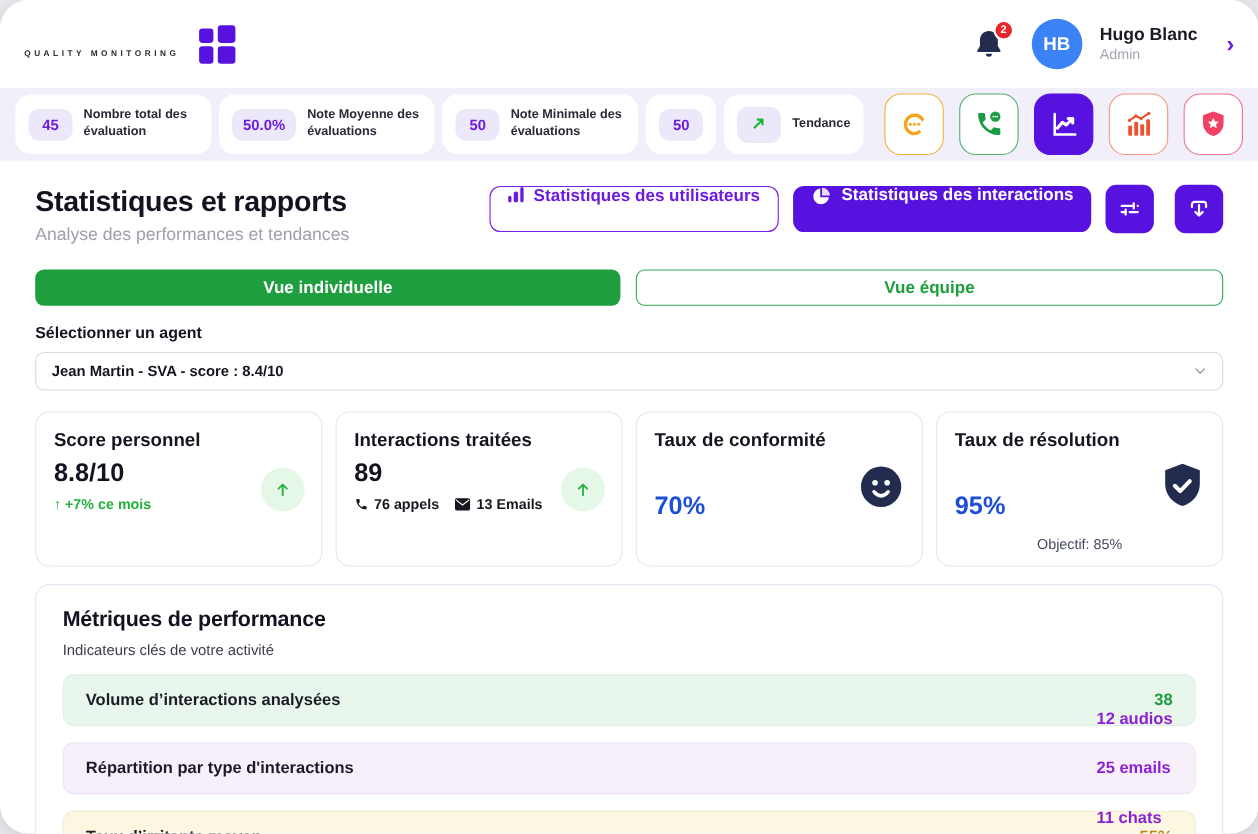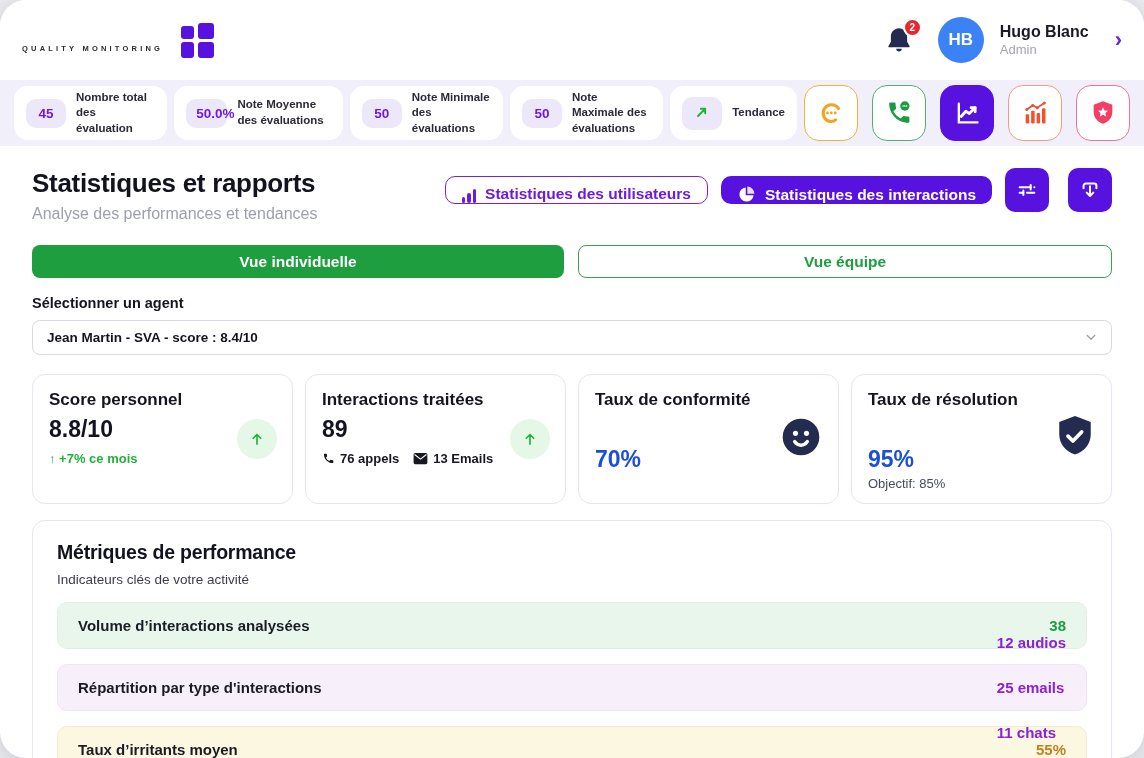--- a/index.html
+++ b/index.html
@@ -53,21 +53,21 @@
   .qbtn.orange { border-color:#f0b23e; } .qbtn.green { border-color:#53b06c; }
   .qbtn.coral { border-color:#f59a83; } .qbtn.pink { border-color:#f4738f; }
   .qbtn.active { background:#5712e0; border-color:#5712e0; }
 
   
   main { padding:22px 32px 0; }
   .title-row { display:flex; align-items:flex-start; }
   h1 { font-size:26px; font-weight:800; color:#131320; letter-spacing:-.3px; }
   .subtitle { font-size:16px; color:#9da0ab; margin-top:6px; }
   .title-actions { margin-left:auto; display:flex; gap:13px; align-items:center; }
-  .btn { height:28px; border-radius:10px; display:inline-flex; align-items:flex-end; gap:9px;
+  .btn { height:42px; border-radius:10px; display:inline-flex; align-items:flex-start; gap:9px;
          padding:0 16px; font-size:15.5px; font-weight:600; cursor:pointer; border:0;
          font-family:inherit; }
   .btn-outline { background:#fff; border:1.6px solid #7a1fe8; color:#6d1ae0; }
   .btn-filled { background:#5712e0; color:#fff; }
   .icon-btn { width:44px; height:44px; border-radius:10px; background:#5712e0; display:flex;
               align-items:center; justify-content:center; cursor:pointer; border:0; }
   .icon-btn.dl { margin-left:6px; }
   .bar-mini { display:flex; align-items:flex-end; gap:2px; height:14px; }
   .bar-mini i { width:3.5px; background:#6d1ae0; border-radius:2px; display:block; }
   .bar-mini i:nth-child(1){height:6px;} .bar-mini i:nth-child(2){height:10px;} .bar-mini i:nth-child(3){height:14px;}
@@ -89,21 +89,21 @@
   
   .cards { display:grid; grid-template-columns:repeat(4,1fr); gap:12px; margin-top:19px; }
   .card { border:1px solid #e6e5f2; border-radius:13px; padding:15px 16px 12px; position:relative;
           min-height:97px; background:#fff; }
   .card-title { font-size:17px; font-weight:600; color:#15151f; }
   .card-value { font-size:23px; font-weight:800; color:#131320; margin-top:6px; }
   .card-value.green { color:#1d4ed8;margin-top:36px; }
   .card-trend { font-size:13px; font-weight:600; color:#22b13a; margin-top:8px; }
   .card-sub { font-size:13px; font-weight:600; color:#17171f; margin-top:8px; display:flex; gap:14px; align-items:center; }
   .card-sub span { display:inline-flex; align-items:center; gap:5px; }
-  .card-obj { font-size:13px; color:#454a5c; margin-top:3px; }
+  .card-obj { font-size:13px; color:#454a5c; margin-top:14px;text-align:center; }
   .card-icon { position:absolute; right:15px; top:50%; transform:translateY(-50%); }
   .up-circle { width:40px; height:40px; border-radius:50%; background:#e5f7e7; display:flex;
                align-items:center; justify-content:center; }
 
   
   .panel { border:1px solid #e6e5f2; border-radius:13px; margin-top:16px; padding:20px 24px 22px; background:#fff; }
   .panel-title { font-size:19.5px; font-weight:700; color:#131320; letter-spacing:-.2px; }
   .panel-sub { font-size:13.5px; color:#3c3c48; margin-top:8px; }
   .mrow { height:47px; border-radius:10px; display:flex; align-items:center; padding:0 20px; margin-top:15px; }
   .mrow-label { font-size:15px; font-weight:700; color:#1b1b26; }
@@ -152,21 +152,20 @@
     <div class="chip">
       <span class="chip-pill">50.0%</span>
       <span class="chip-label">Note Moyenne des évaluations</span>
     </div>
     <div class="chip">
       <span class="chip-pill">50</span>
       <span class="chip-label">Note Minimale des évaluations</span>
     </div>
     <div class="chip">
       <span class="chip-pill">50</span>
-      <span class="chip-label">Note Maximale des évaluations</span>
     </div>
     <div class="chip">
       <span class="chip-pill">
         <svg width="16" height="16" viewBox="0 0 20 20">
             <path d="M5 15 L14 6 M8.5 6 H14 V11.5" stroke="#1db531" stroke-width="2.4" fill="none" stroke-linecap="round" stroke-linejoin="round"></path>
           </svg>
       </span>
       <span class="chip-label">Tendance</span>
     </div>
     <div class="quick-icons">

